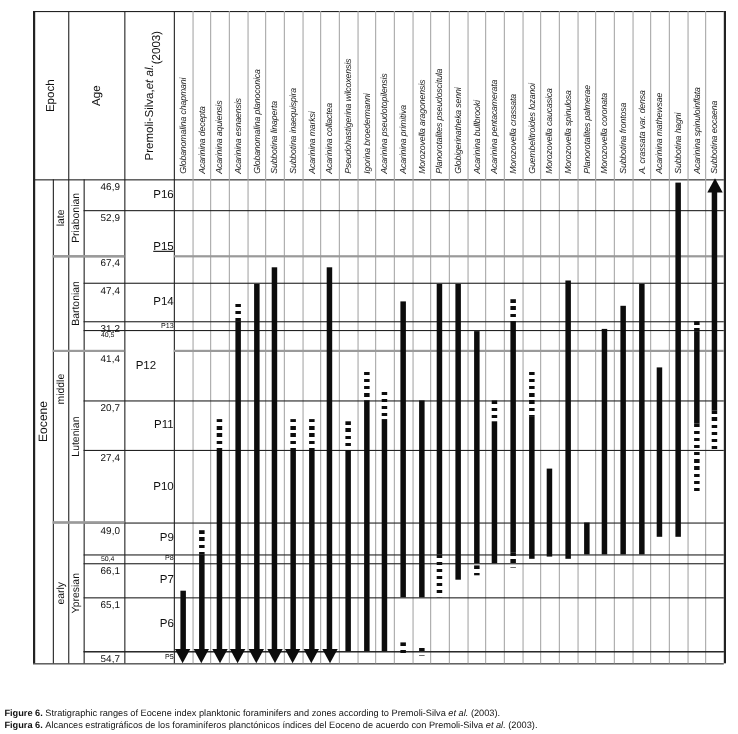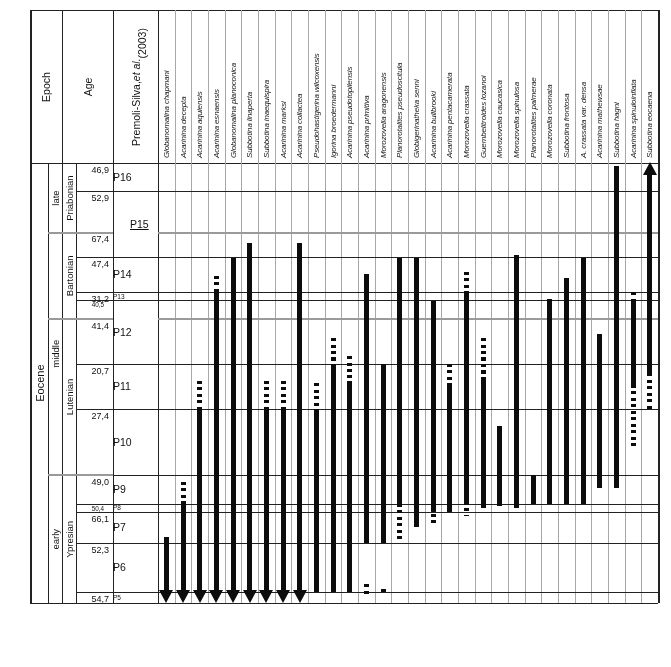--- a/index.html
+++ b/index.html
@@ -12,21 +12,21 @@
   .rot{position:absolute;transform-origin:0 0;transform:rotate(-90deg);
        display:flex;align-items:center;}
   .rot.center{justify-content:center;text-align:center;}
   .species-label{font-style:italic;font-size:8px;letter-spacing:-0.15px;white-space:nowrap;
                  padding-left:2px;color:#1a1a1a;}
   .hdr-label{font-size:10.5px;line-height:1.15;}
   .stage-label{font-size:9.5px;}
   .epoch-label{font-size:11px;}
   .age-label{position:absolute;font-size:9px;text-align:right;color:#111;}
   .age-label.small{font-size:6.3px;}
-  .zone-label{position:absolute;font-size:10.5px;text-align:left;color:#111;}
+  .zone-label{position:absolute;font-size:10.5px;text-align:right;color:#111;}
   .zone-label.small{font-size:6.5px;}
   .bar{position:absolute;width:5px;}
   .bar.solid{background:#0c0c0c;}
   .bar.dotted{background:repeating-linear-gradient(to bottom,#0c0c0c 0 3px,transparent 3px 6.5px);}
   .arrow-down{position:absolute;width:0;height:0;border-left:7px solid transparent;
               border-right:7px solid transparent;border-top:13px solid #0c0c0c;}
   .arrow-up{position:absolute;width:0;height:0;border-left:7px solid transparent;
             border-right:7px solid transparent;border-bottom:13px solid #0c0c0c;}
   #caption{position:absolute;left:4px;top:643px;width:664px;font-size:8.4px;line-height:11px;}
   .cap-line{white-space:nowrap;}
@@ -117,27 +117,27 @@
       <div class="age-label" style="left: 77px; width: 32px; top: 234.371px;">67,4</div>
       <div class="age-label" style="left: 77px; width: 32px; top: 259.031px;">47,4</div>
       <div class="age-label" style="left: 77px; width: 32px; top: 293.967px;">31,2</div>
       <div class="age-label small" style="left: 77px; width: 27px; top: 301.187px;">40,5</div>
       <div class="age-label" style="left: 77px; width: 32px; top: 320.682px;">41,4</div>
       <div class="age-label" style="left: 77px; width: 32px; top: 365.892px;">20,7</div>
       <div class="age-label" style="left: 77px; width: 32px; top: 411.103px;">27,4</div>
       <div class="age-label" style="left: 77px; width: 32px; top: 476.864px;">49,0</div>
       <div class="age-label small" style="left: 77px; width: 27px; top: 504.634px;">50,4</div>
       <div class="age-label" style="left: 77px; width: 32px; top: 513.854px;">66,1</div>
-      <div class="age-label" style="left: 77px; width: 32px; top: 544.679px;">52,3</div>
+      <div class="age-label" style="left: 77px; width: 32px; top: 544.679px;">65,1</div>
       <div class="age-label" style="left: 77px; width: 32px; top: 594px;">54,7</div>
       <div class="zone-label" style="left: 113px; width: 45px; top: 170.885px;">P16</div>
-      <div class="zone-label" style="left: 130px; width: 45px; top: 218.151px; text-decoration: underline;">P15</div>
+      <div class="zone-label" style="left: 113px; width: 45px; top: 218.151px; text-decoration: underline;">P15</div>
       <div class="zone-label" style="left: 113px; width: 45px; top: 268.499px;">P14</div>
       <div class="zone-label small" style="left: 113px; width: 45px; top: 292.577px;">P13</div>
-      <div class="zone-label" style="left: 113px; width: 45px; top: 326.039px;">P12</div>
+      <div class="zone-label" style="left: 97px; width: 45px; top: 326.039px;">P12</div>
       <div class="zone-label" style="left: 113px; width: 45px; top: 380.498px;">P11</div>
       <div class="zone-label" style="left: 113px; width: 45px; top: 435.983px;">P10</div>
       <div class="zone-label" style="left: 113px; width: 45px; top: 483.249px;">P9</div>
       <div class="zone-label small" style="left: 113px; width: 45px; top: 504.244px;">P8</div>
       <div class="zone-label" style="left: 113px; width: 45px; top: 521.267px;">P7</div>
       <div class="zone-label" style="left: 113px; width: 45px; top: 561.34px;">P6</div>
       <div class="zone-label small" style="left: 113px; width: 45px; top: 593.638px;">P5</div>
       <div class="rot species-label" style="left: 159px; top: 160px; width: 146px; height: 15.6667px;">Globanomalina chapmani</div>
       <div class="bar solid" style="left: 163.833px; top: 537.014px; height: 55.4856px;"></div>
       <div class="arrow-down" style="left: 159.333px; top: 589.5px;"></div>
@@ -222,14 +222,16 @@
       <div class="rot species-label" style="left: 625.667px; top: 160px; width: 146px; height: 15.6667px;">Acarinina spinuloinflata</div>
       <div class="bar dotted" style="left: 630.5px; top: 292.467px; height: 8.2201px;"></div>
       <div class="bar solid" style="left: 630.5px; top: 300.687px; height: 84.256px;"></div>
       <div class="bar dotted" style="left: 630.5px; top: 384.943px; height: 61.6507px;"></div>
       <div class="rot species-label" style="left: 642.333px; top: 160px; width: 146px; height: 15.6667px;">Subbotina eocaena</div>
       <div class="bar solid" style="left: 647.167px; top: 174px; height: 198.612px;"></div>
       <div class="bar dotted" style="left: 647.167px; top: 372.612px; height: 36.9904px;"></div>
       <div class="arrow-up" style="left: 642.667px; top: 162px;"></div>
     </div>
   <div id="caption">
+      <div class="cap-line"><span class="cap-bold">Figure 6. </span><span>Stratigraphic ranges of Eocene index planktonic foraminifers and zones according to Premoli-Silva </span><span class="cap-italic">et al.</span><span> (2003).</span></div>
+      <div class="cap-line"><span class="cap-bold">Figura 6. </span><span>Alcances estratigráficos de los foraminíferos planctónicos índices del Eoceno de acuerdo con Premoli-Silva </span><span class="cap-italic">et al.</span><span> (2003).</span></div>
     </div>
 </div>
 
 </body></html>

